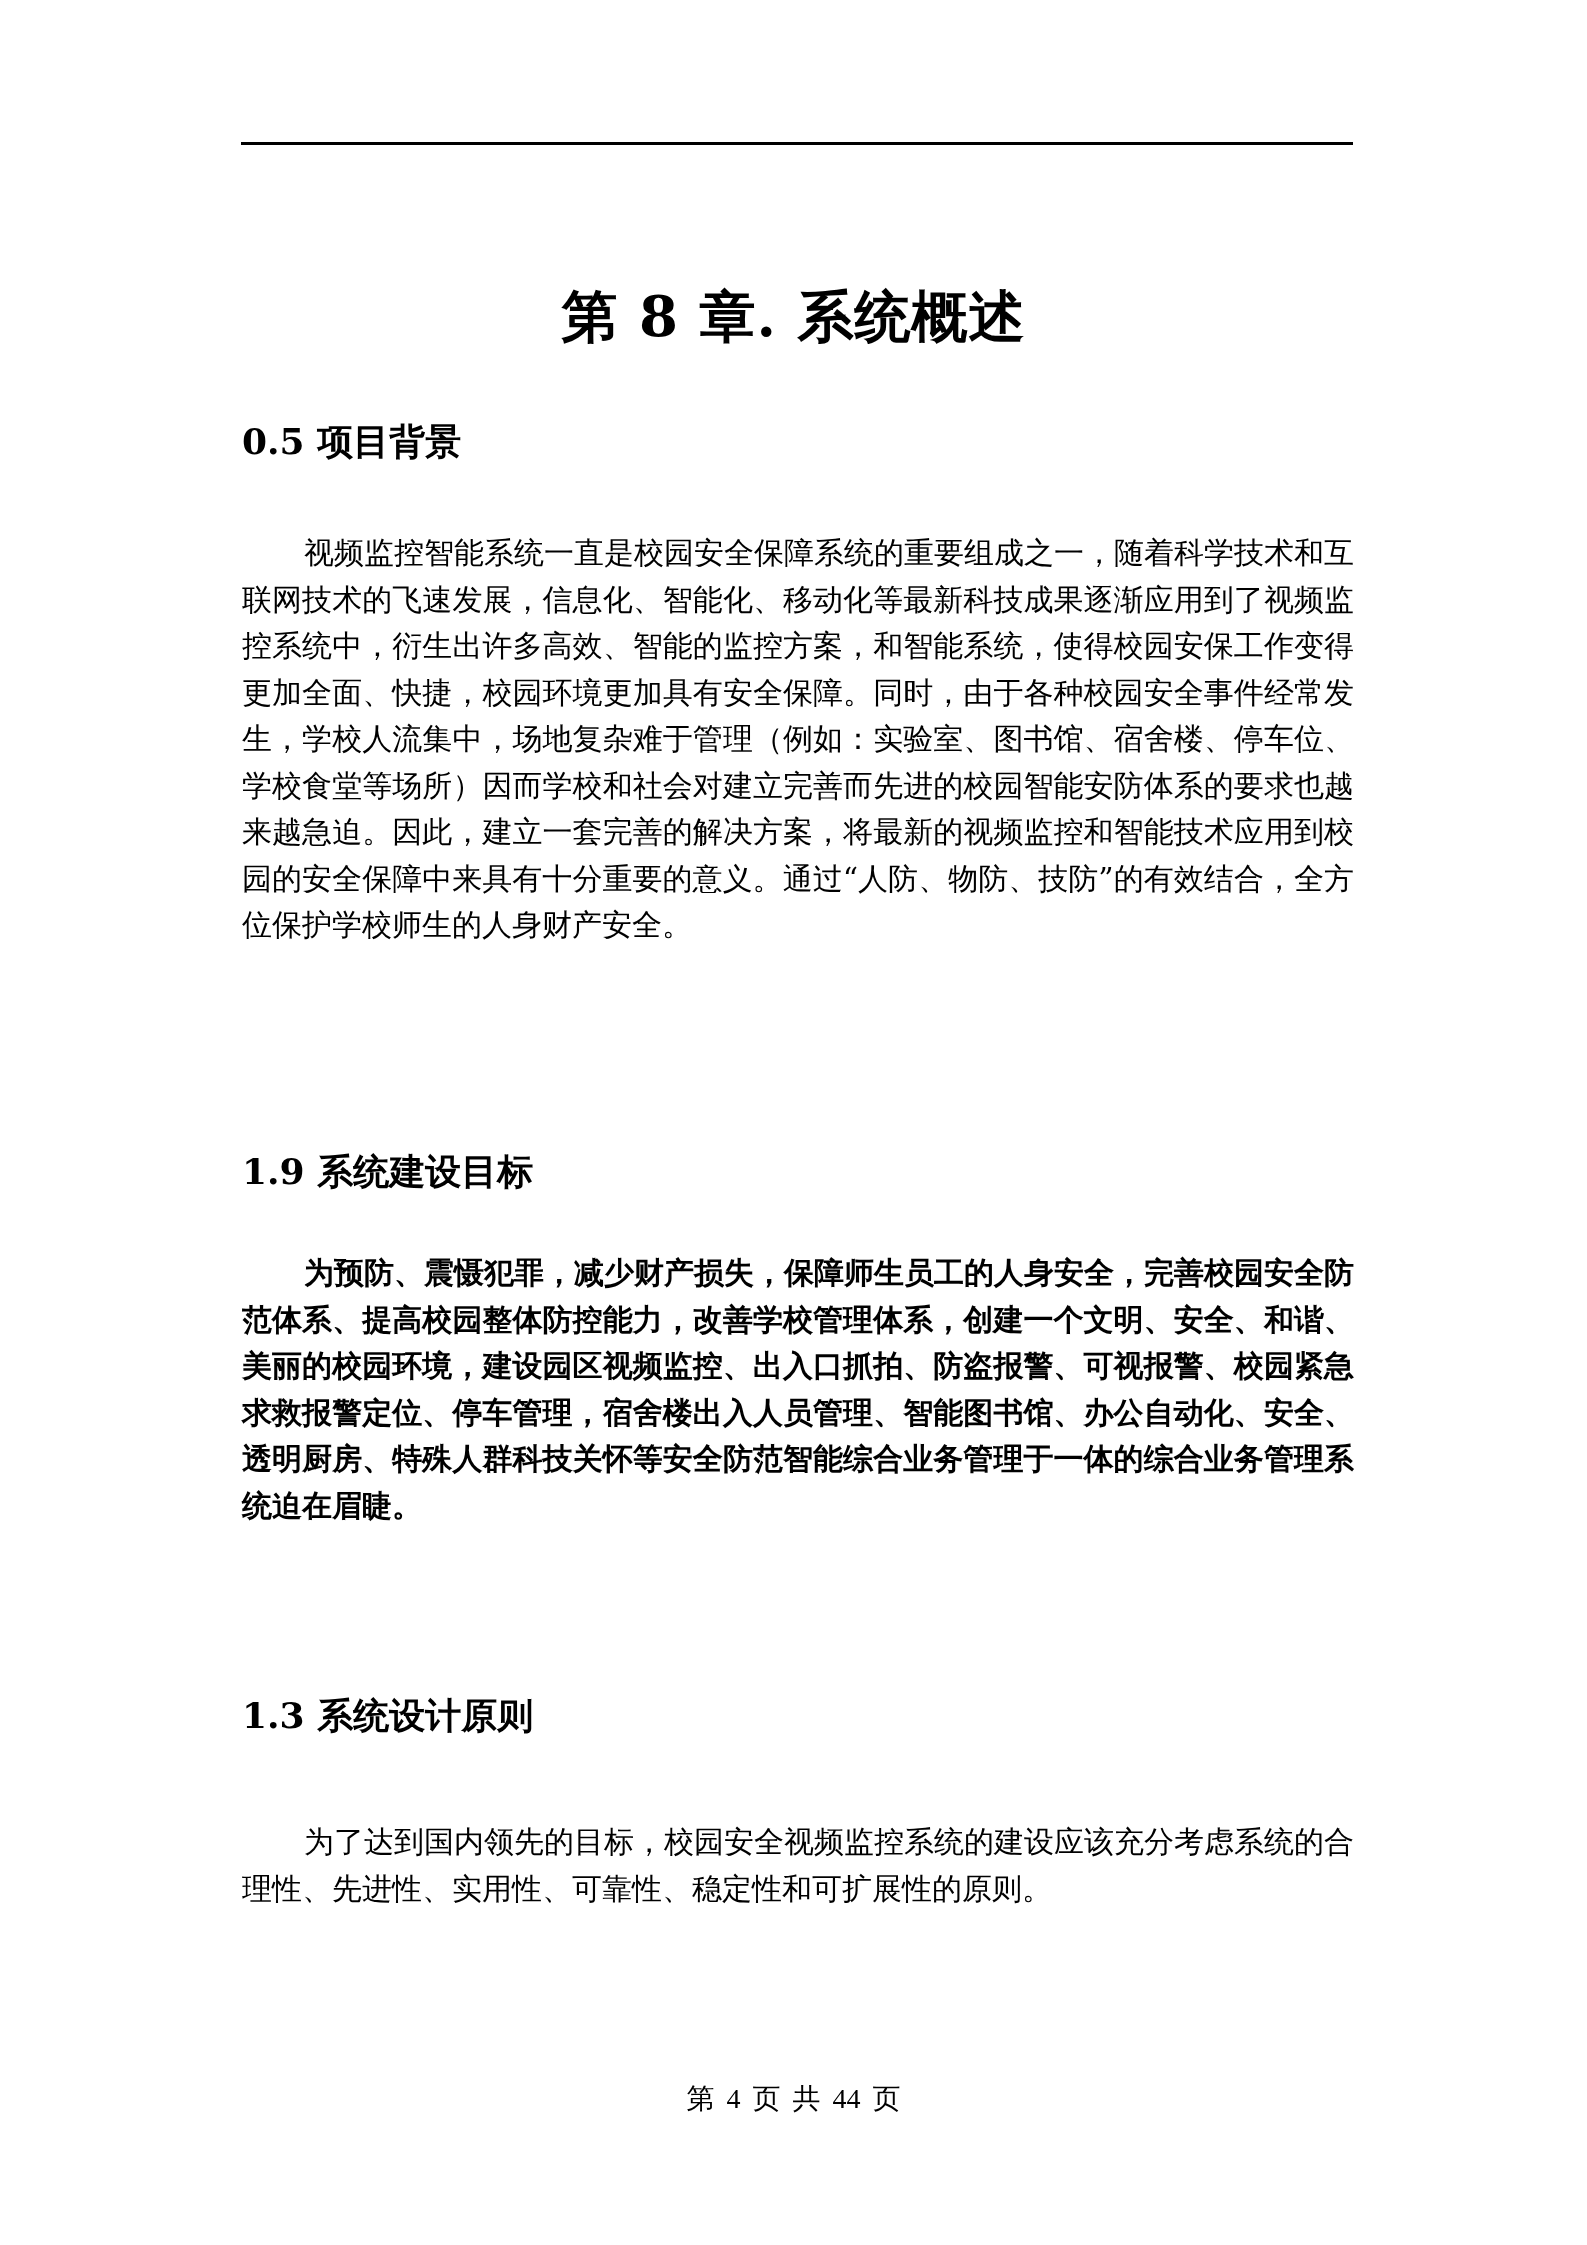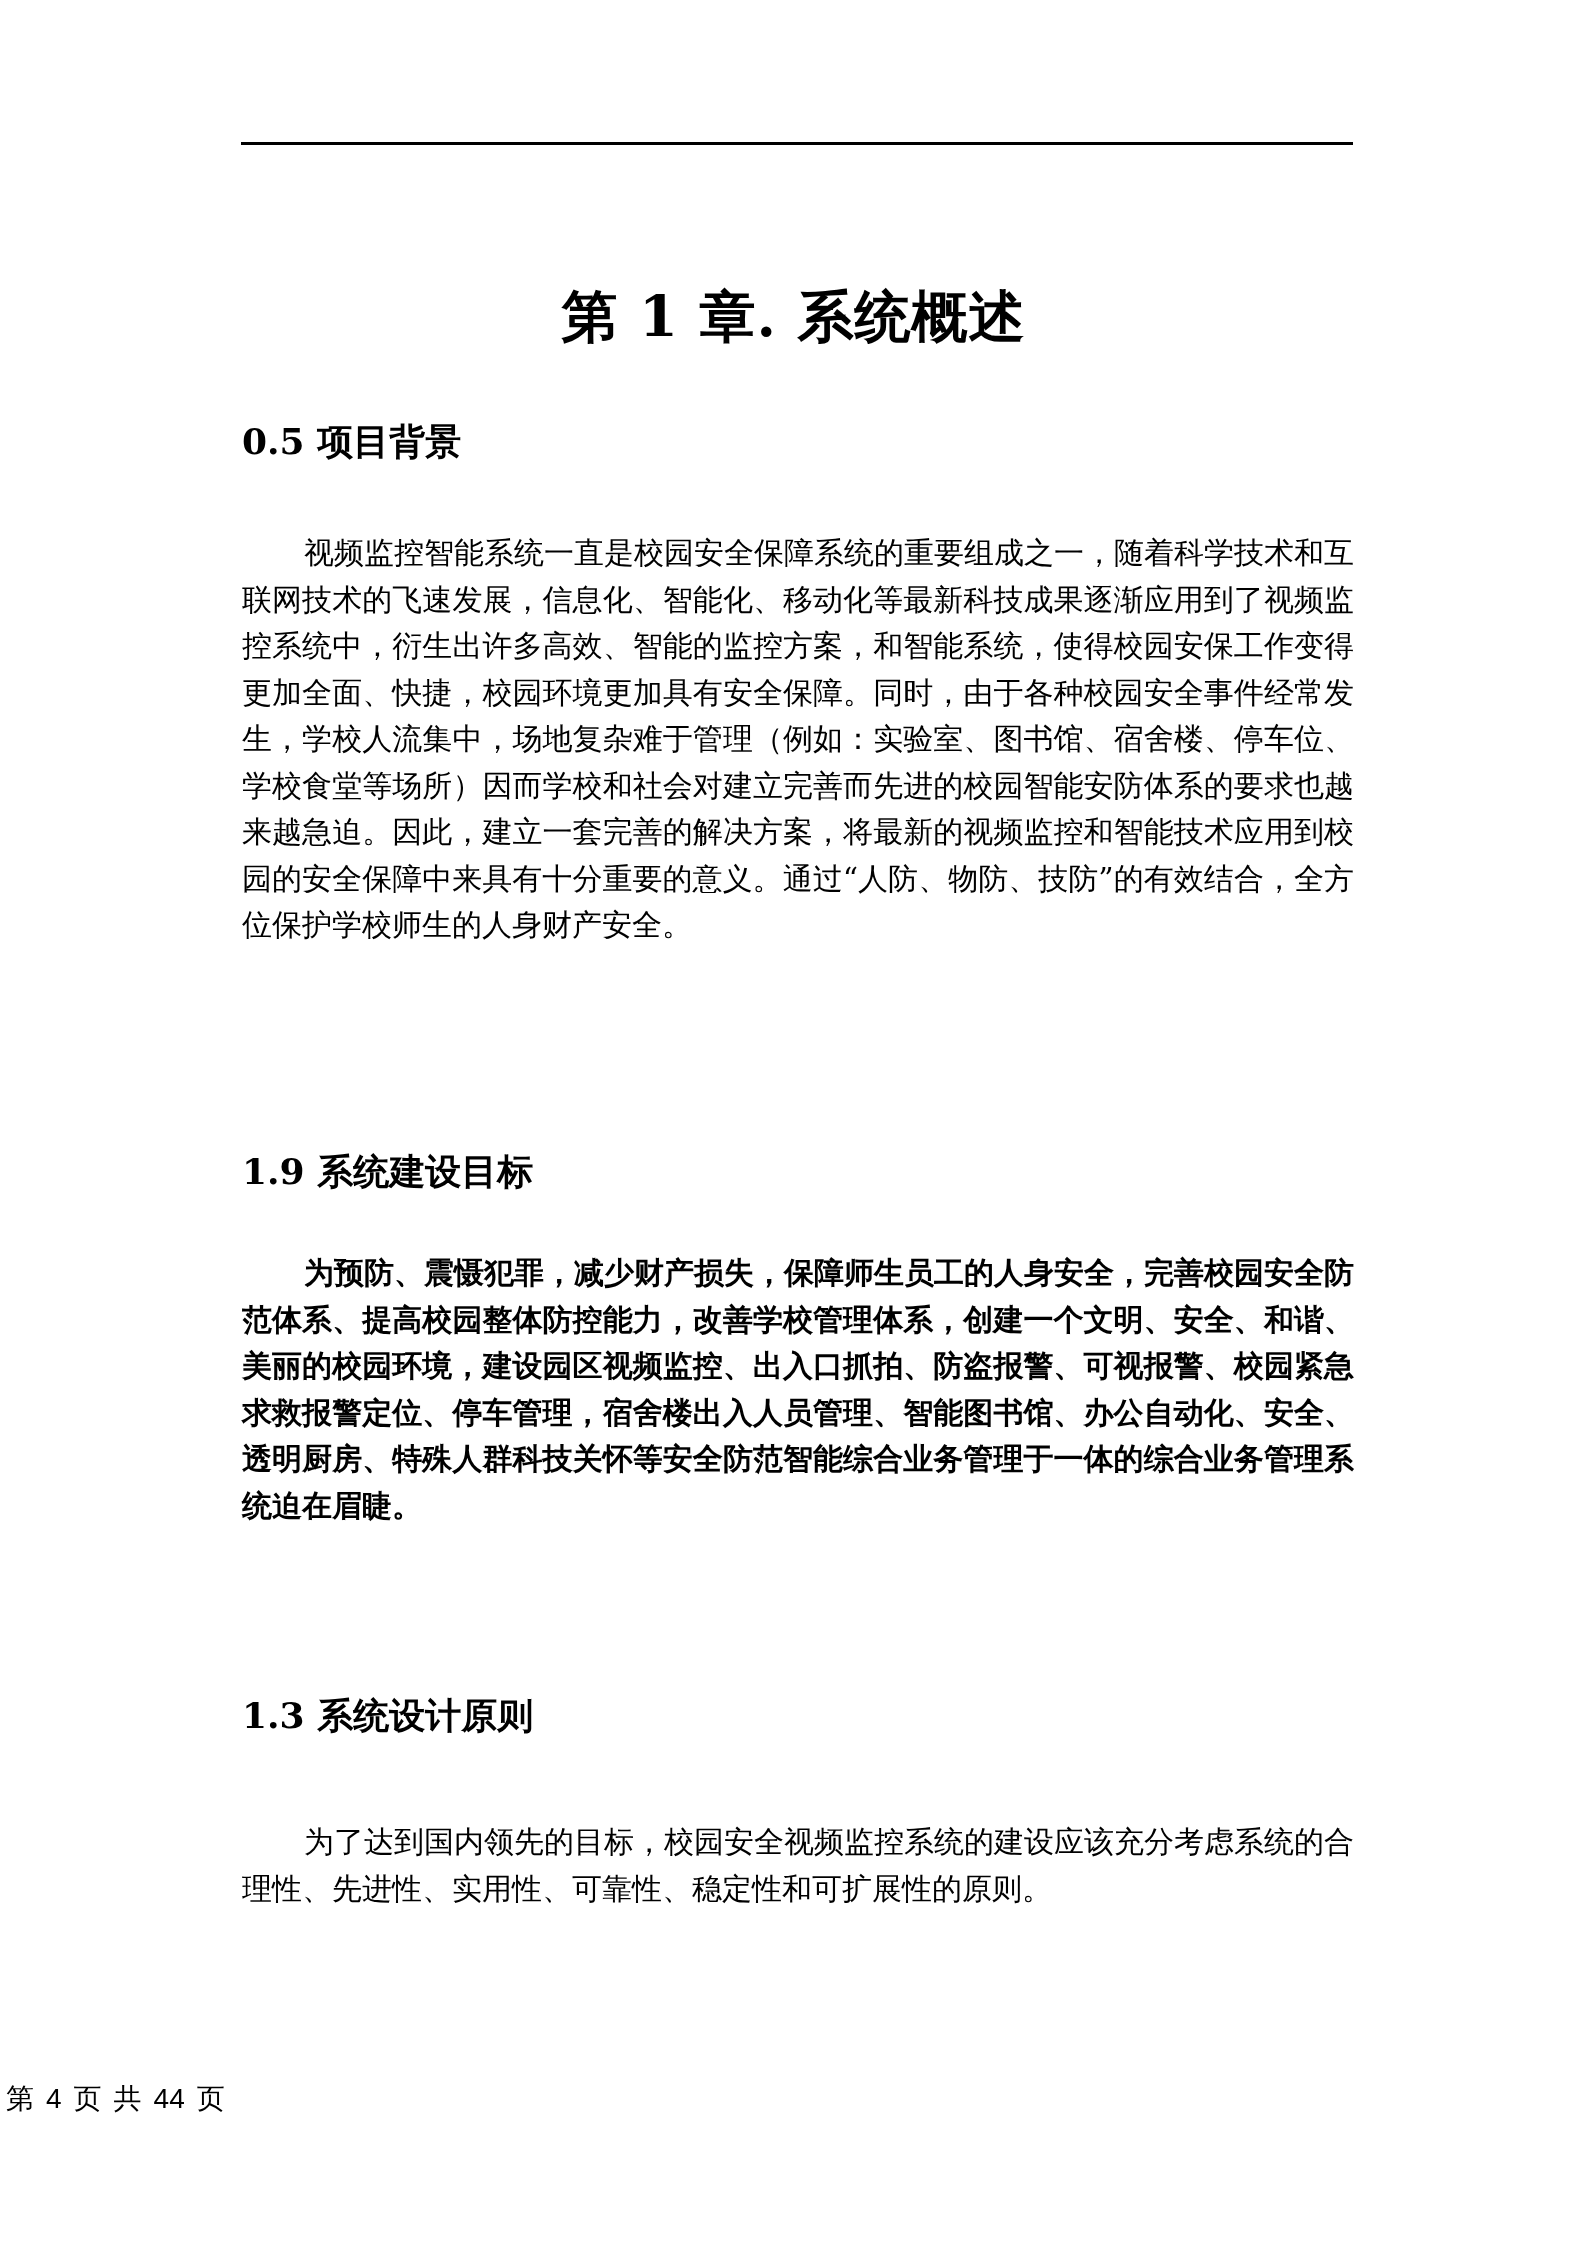--- a/index.html
+++ b/index.html
@@ -4,30 +4,30 @@
 <style>
   html, body { margin:0; padding:0; background:#ffffff; }
   body { width:1587px; height:2245px; position:relative; overflow:hidden;
          font-family:"DejaVu Serif", "Liberation Serif", serif; color:#000; }
   .rule { position:absolute; left:241px; top:142px; width:1112px; height:3px; background:#000; }
   .chapter-title { position:absolute; left:0; width:1587px; top:280px; text-align:center;
                    font-size:56px; font-weight:bold; letter-spacing:1px; }
   .section-heading { position:absolute; left:242px; font-size:36px; font-weight:bold; }
   .para { position:absolute; left:242px; width:1112px; font-size:30px; line-height:46.5px;
           text-align:justify; text-indent:62px; }
-  .footer { position:absolute; left:0; width:1587px; top:2080px; text-align:left; font-size:28px;
-            font-family:Liberation Sans, sans-serif; word-spacing:10px; }
+  .footer { position:absolute; left:0; width:1587px; top:2080px; text-align:center; font-size:28px;
+            font-family:Liberation Serif, serif; word-spacing:10px; }
   .footer span { margin:0 6px; }
 </style>
 </head>
 <body>
 
 <div class="rule"></div>
 
-<div class="chapter-title">第 1 章.  系统概述</div>
+<div class="chapter-title">第 8 章.  系统概述</div>
 
 <div class="section-heading" style="top:418px;">0.5 项目背景</div>
 <div class="para" style="top:522px;margin-top:8px;">视频监控智能系统一直是校园安全保障系统的重要组成之一，随着科学技术和互联网技术的飞速发展，信息化、智能化、移动化等最新科技成果逐渐应用到了视频监控系统中，衍生出许多高效、智能的监控方案，和智能系统，使得校园安保工作变得更加全面、快捷，校园环境更加具有安全保障。同时，由于各种校园安全事件经常发生，学校人流集中，场地复杂难于管理（例如：实验室、图书馆、宿舍楼、停车位、学校食堂等场所）因而学校和社会对建立完善而先进的校园智能安防体系的要求也越来越急迫。因此，建立一套完善的解决方案，将最新的视频监控和智能技术应用到校园的安全保障中来具有十分重要的意义。通过“人防、物防、技防”的有效结合，全方位保护学校师生的人身财产安全。</div>
 
 <div class="section-heading" style="top:1148px;">1.9 系统建设目标</div>
 <div class="para" style="top:1250px;font-weight:bold;">为预防、震慑犯罪，减少财产损失，保障师生员工的人身安全，完善校园安全防范体系、提高校园整体防控能力，改善学校管理体系，创建一个文明、安全、和谐、美丽的校园环境，建设园区视频监控、出入口抓拍、防盗报警、可视报警、校园紧急求救报警定位、停车管理，宿舍楼出入人员管理、智能图书馆、办公自动化、安全、透明厨房、特殊人群科技关怀等安全防范智能综合业务管理于一体的综合业务管理系统迫在眉睫。</div>
 
 <div class="section-heading" style="top:1692px;">1.3 系统设计原则</div>
 <div class="para" style="top:1819px;">为了达到国内领先的目标，校园安全视频监控系统的建设应该充分考虑系统的合理性、先进性、实用性、可靠性、稳定性和可扩展性的原则。</div>
 

